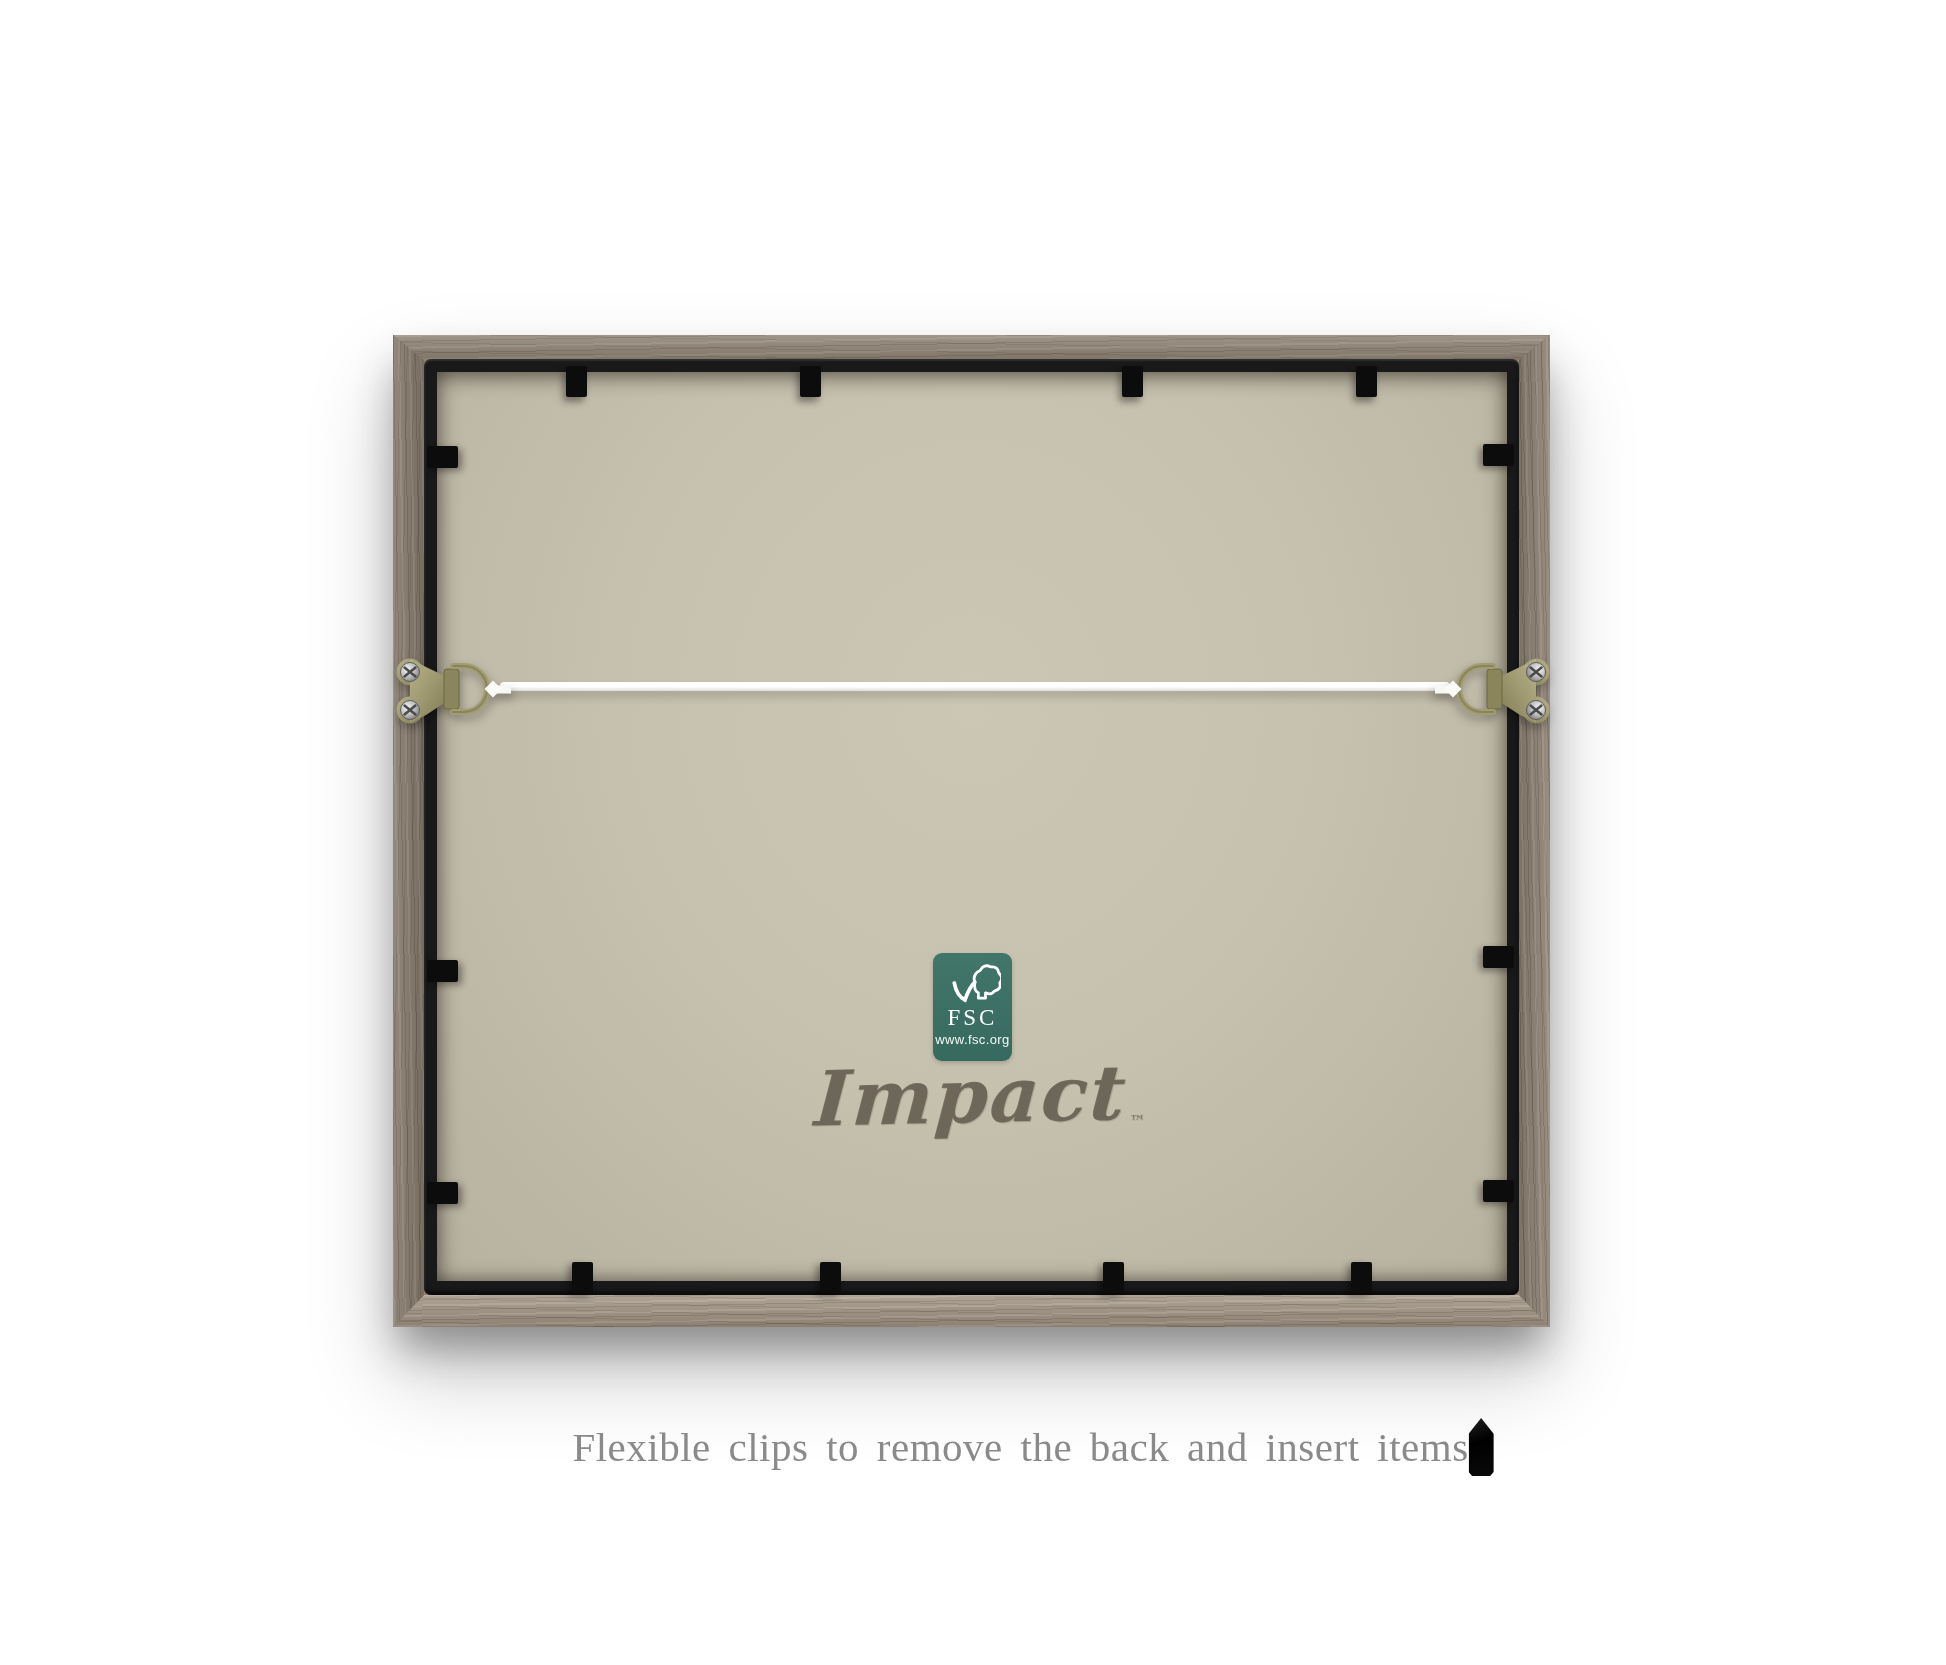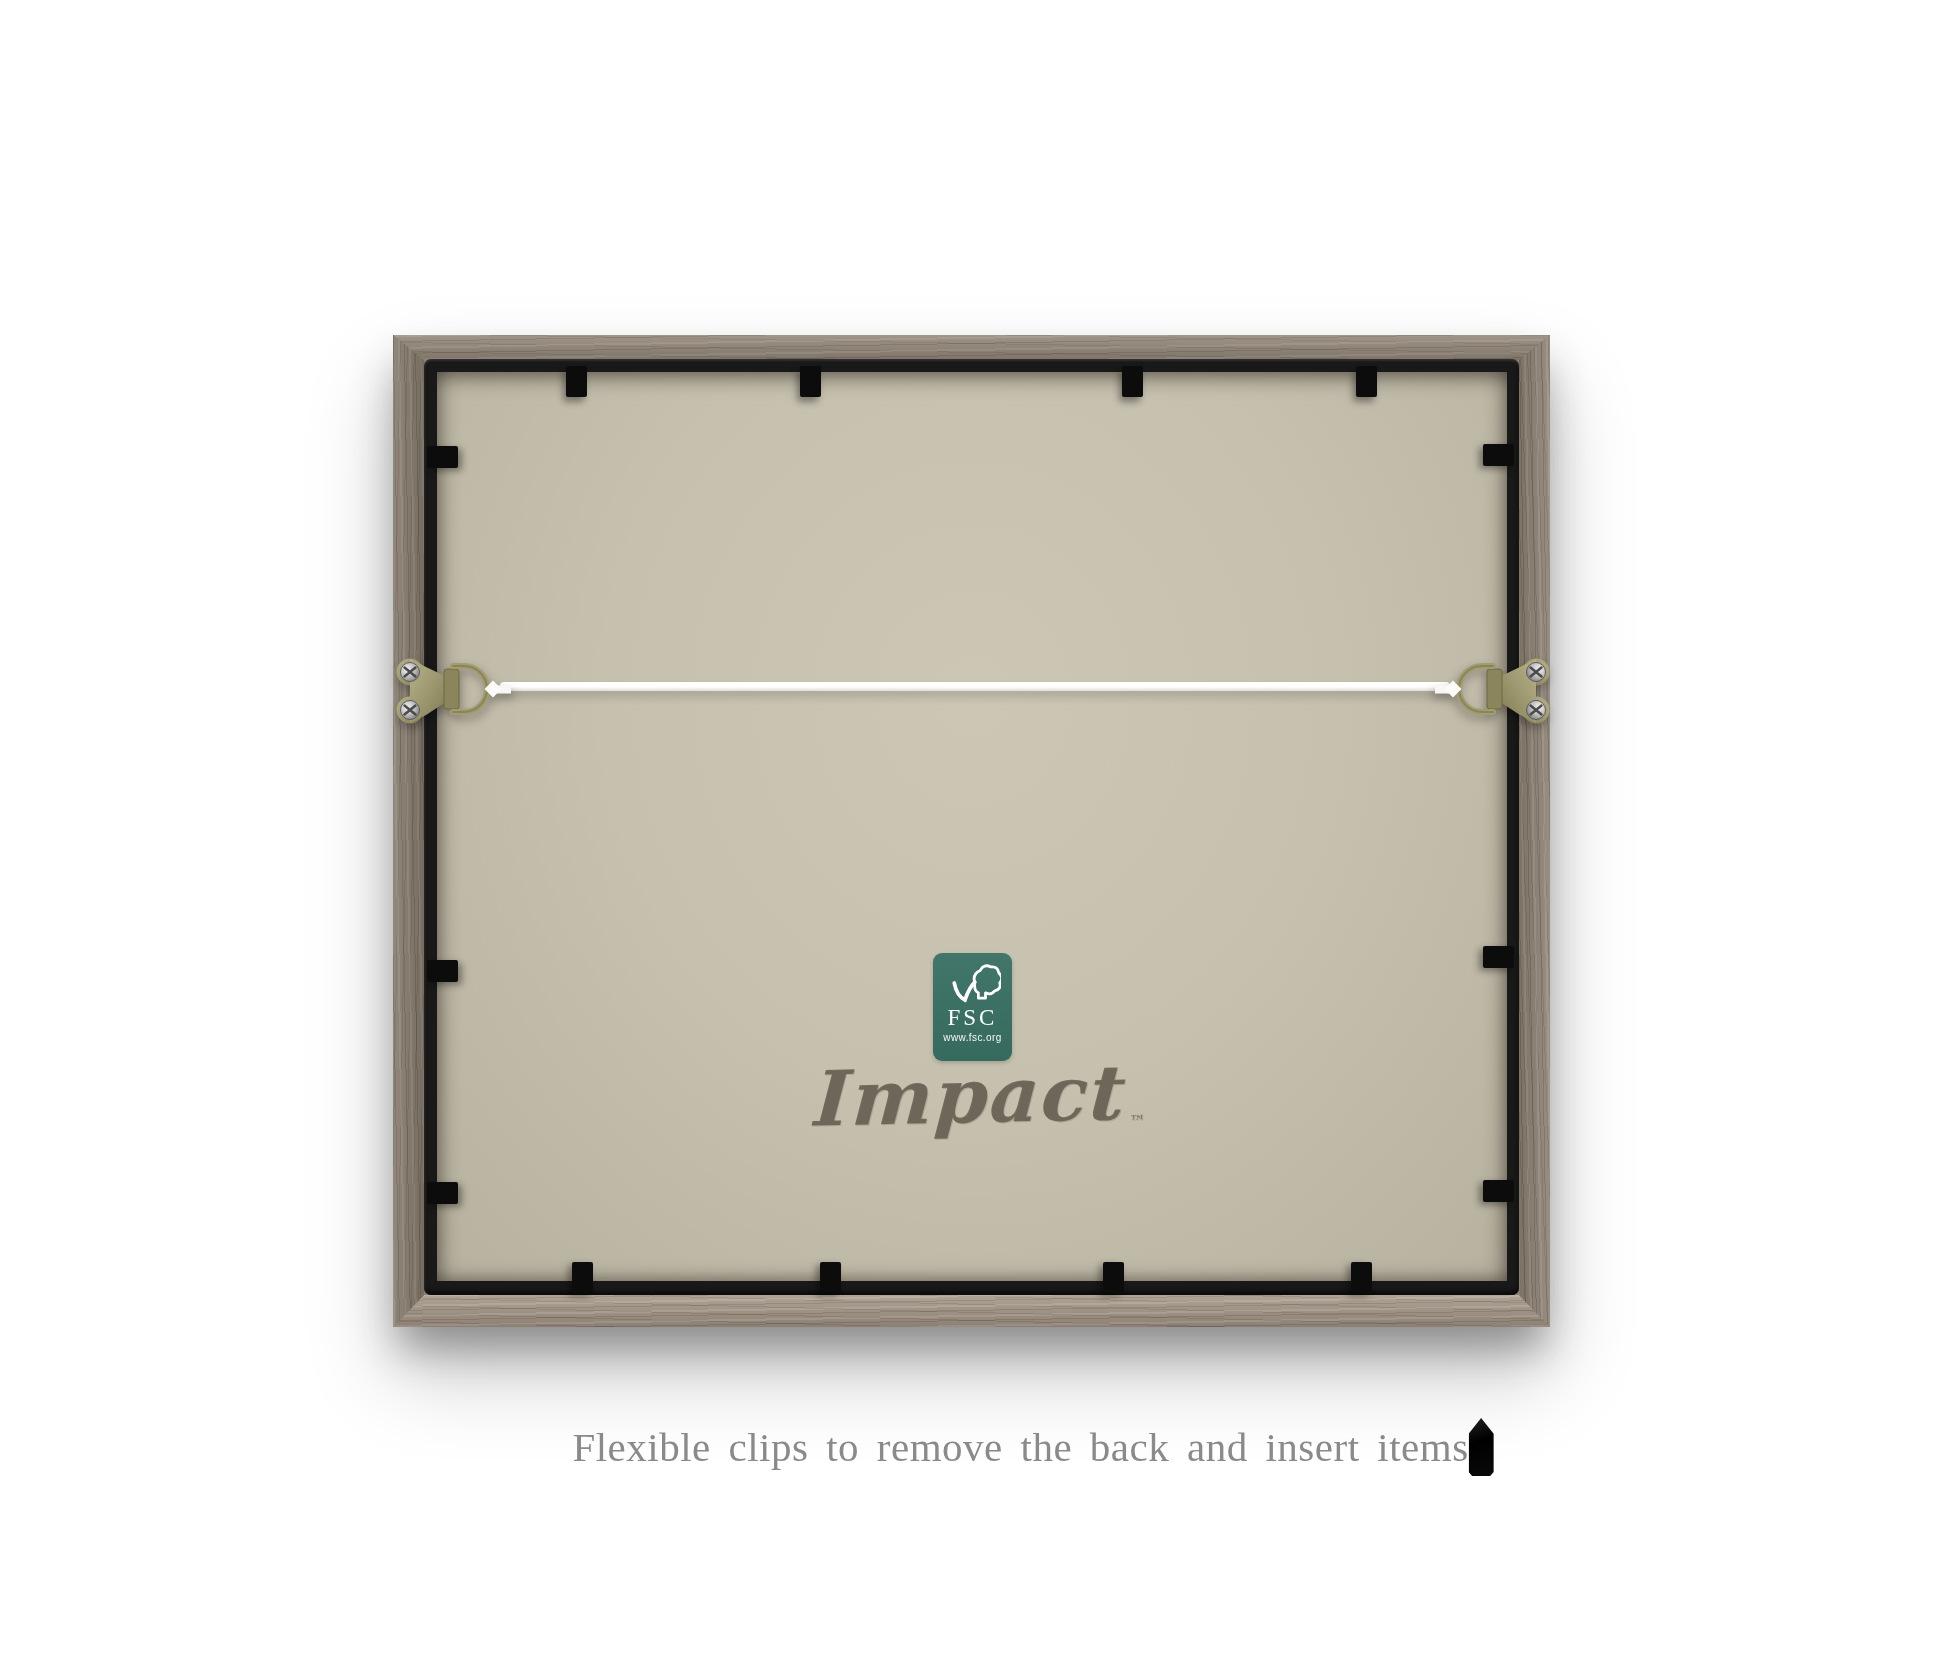--- a/index.html
+++ b/index.html
@@ -89,21 +89,21 @@
     position:absolute;left:933px;top:953px;width:79px;height:108px;
     background:linear-gradient(#42766a,#366a5e);
     border-radius:9px;
     display:flex;flex-direction:column;align-items:center;
     box-shadow:0 2px 4px rgba(0,0,0,.18);
   }
   .fsc-acronym{
     color:#ffffff;font-family:"Liberation Serif",serif;font-size:23px;line-height:1;
     letter-spacing:3px;margin-top:-2px;
   }
-  .fsc-url{color:#ffffff;font-family:"Liberation Sans",sans-serif;font-size:10px;letter-spacing:.4px;margin-top:3px;opacity:.95;}
+  .fsc-url{color:#ffffff;font-family:"Liberation Sans",sans-serif;font-size:13px;letter-spacing:.4px;margin-top:3px;opacity:.95;}
   
   .brand{
     position:absolute;left:790px;top:1058px;width:380px;text-align:center;
     font-family:"DejaVu Serif",serif;font-style:italic;font-weight:bold;
     font-size:76px;line-height:1;color:rgba(96,89,76,.82);
     transform:skewX(-5deg) rotate(-1.2deg);
     letter-spacing:2px;
     text-shadow:1px 1px 0 rgba(96,89,76,.25);
   }
   .brand .tm{font-size:16px;font-weight:normal;vertical-align:baseline;position:relative;top:8px;left:4px;color:rgba(96,89,76,.7);}

